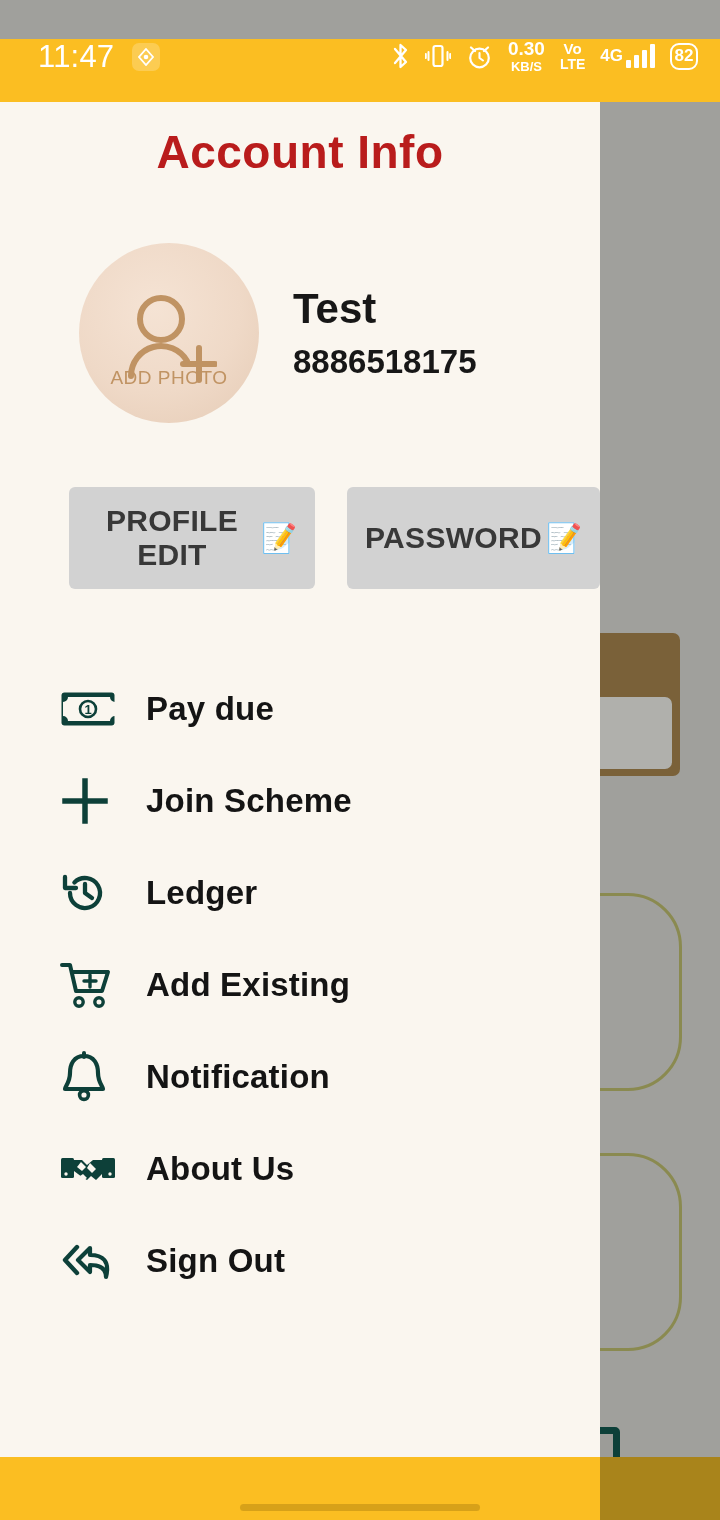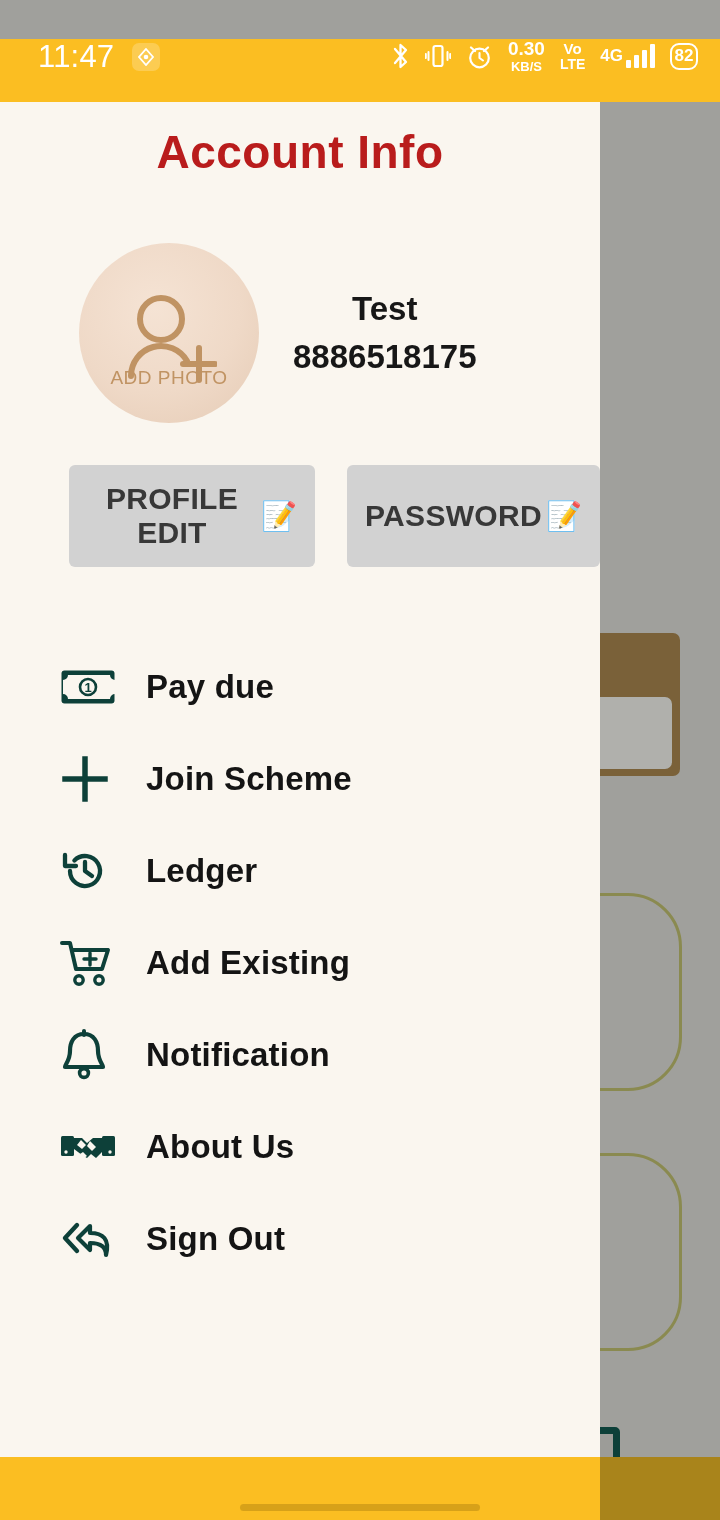--- a/index.html
+++ b/index.html
@@ -209,37 +209,36 @@
     color: #c09363;
     letter-spacing: 0.5px;
   }
   #profile-text {
     margin-left: 34px;
     display: flex;
     flex-direction: column;
     gap: 10px;
   }
   #profile-name {
-    font-size: 33px;
+    font-size: 42px;
     font-weight: bold;
     color: #171717;
-    text-align: center;
   }
   #profile-phone {
     font-size: 33px;
     font-weight: bold;
     color: #171717;
   }
 
   
   #action-buttons {
     display: flex;
     gap: 32px;
     padding-left: 69px;
-    margin-top: 42px;
+    margin-top: 64px;
   }
   .action-btn {
     background: #d2d2d2;
     border: none;
     border-radius: 6px;
     padding: 17px 18px;
     display: flex;
     align-items: center;
     gap: 4px;
     cursor: pointer;

